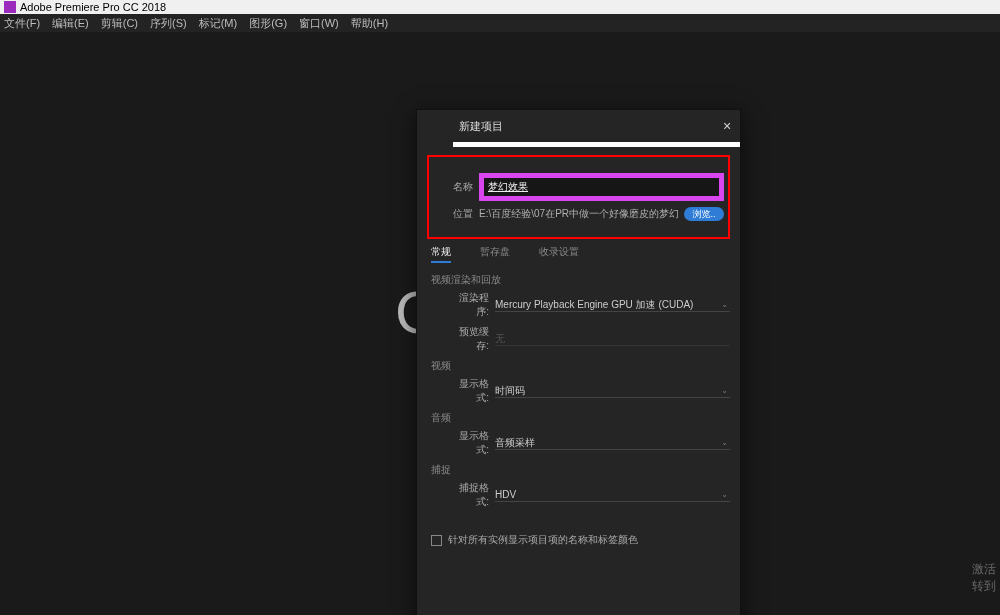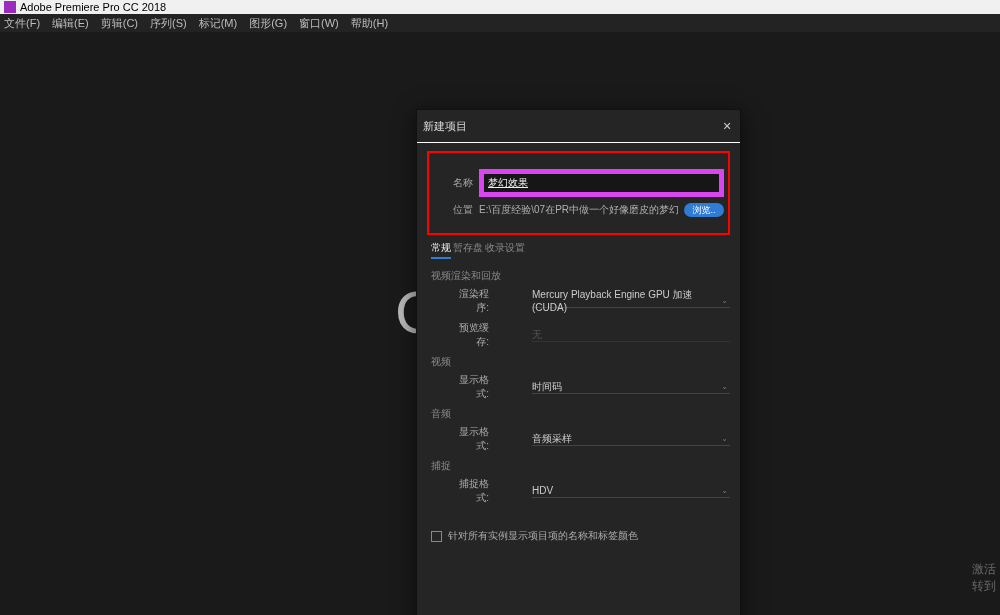--- a/index.html
+++ b/index.html
@@ -79,43 +79,44 @@
     border: 1px solid #111;
     box-shadow: 0 4px 20px rgba(0,0,0,0.6);
   }
   .dlg-title {
     height: 20px;
     background: #252525;
     display: flex;
     align-items: center;
     justify-content: space-between;
     padding: 16px 6px;
-    border-bottom: 1px solid #ffffff;
+    border-bottom: 5px solid #ffffff;
     font-size: 11px;
     color: #ddd;
+    margin-left: 36px;
   }
   .dlg-close {
     width: 14px; height: 14px;
     display: flex; align-items: center; justify-content: center;
     cursor: pointer;
     color: #ccc;
   }
   .dlg-body { padding: 8px 10px 6px 10px; }
   .highlight-box {
     border: 2px solid #ff0000;
     padding: 16px 4px;
     margin-bottom: 6px;
   }
   .form-row {
     display: flex;
     align-items: center;
     margin-bottom: 6px;
     font-size: 10px;
   }
-  .form-row.indent { padding-left: 22px; gap: 37px; }
+  .form-row.indent { padding-left: 22px; }
   .form-row label.lbl {
     color: #aaa;
     width: 46px;
     flex-shrink: 0;
     text-align: right;
     padding-right: 6px;
   }
   .text-input {
     flex: 1;
     height: 28px;
@@ -143,21 +144,21 @@
     border: none;
     border-radius: 7px;
     margin-left: 6px;
     cursor: pointer;
     line-height: 14px;
     text-align: center;
   }
   
   .tab-row {
     display: flex;
-    gap: 2px;
+    gap: 29px;
     padding-left: 4px;
     margin-bottom: 10px;
     font-size: 10px;
   }
   .tab {
     color: #888;
     cursor: pointer;
   }
   .tab.active {
     color: #eee;

